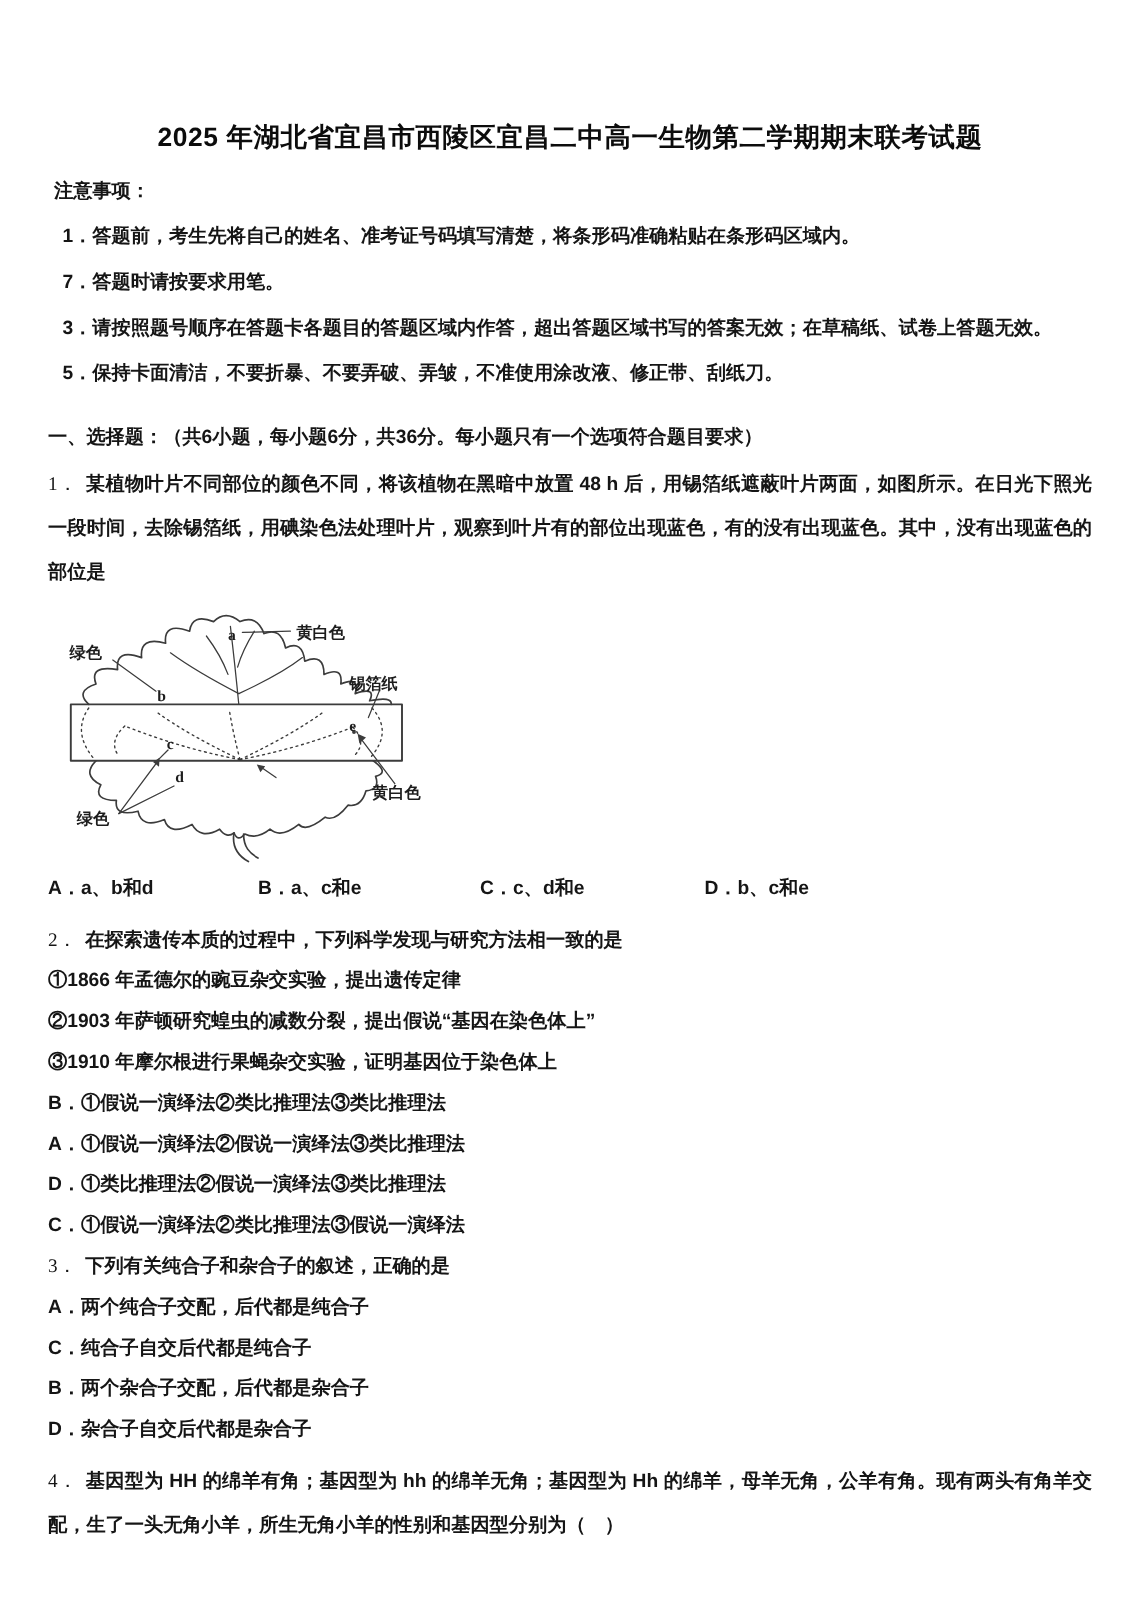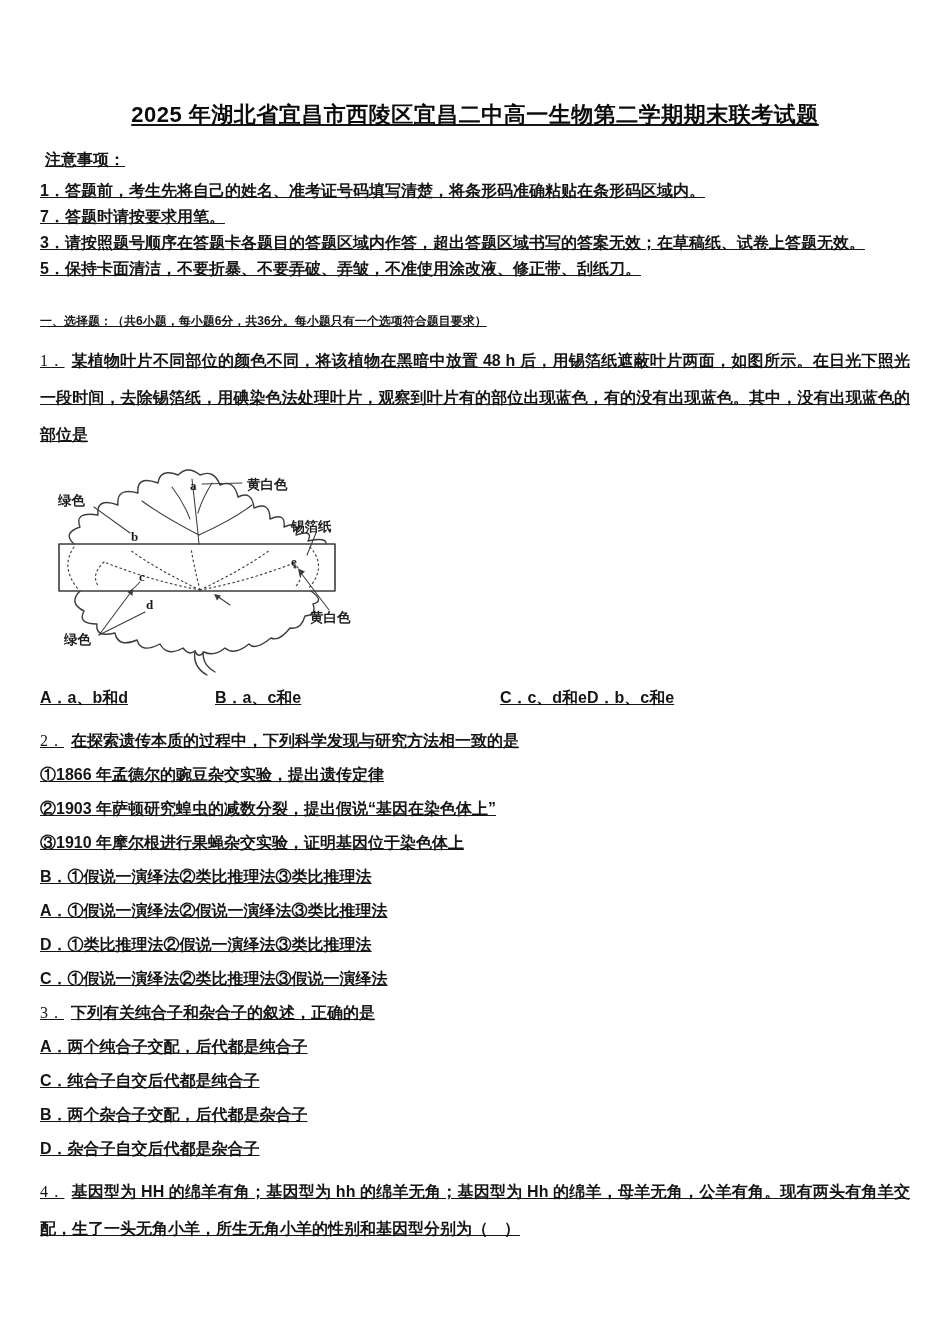--- a/index.html
+++ b/index.html
@@ -3,44 +3,44 @@
 <meta charset="utf-8">
 <style>
   html, body { margin: 0; padding: 0; }
   body {
     width: 950px; height: 1344px;
     background: #ffffff; color: #151515;
     font-family: "Liberation Sans", sans-serif;
     font-weight: 700;
     overflow: hidden;
   }
-  .page { box-sizing: border-box; width: 950px; height: 1344px; padding: 100px 40px 16px 40px; text-decoration: underline; }
+  .page { box-sizing: border-box; width: 950px; height: 1344px; padding: 100px 40px 16px 40px; }
   .title {
     font-size: 22px; font-weight: 800; text-align: center;
     margin: 0 0 16px 0; letter-spacing: 0.5px; color: #0c0c0c;
   }
   .notice-heading { font-size: 16px; margin: 5px; line-height: 27px; }
-  .notice-item { font-size: 16px; margin: 0; line-height: 26px; }
-  .section-header { font-size: 12px; margin: 26px 0 0 0; line-height: 27px; }
+  .notice-item { font-size: 16px; margin: 12px; line-height: 26px; }
+  .section-header { font-size: 16px; margin: 26px 0 0 0; line-height: 27px; }
   .stem {
     font-size: 16px; line-height: 37px; text-align: justify;
     margin: 7px 0 0 0;
   }
   .qnum {
     font-family: "Liberation Serif", serif; font-weight: 400;
     padding-right: 7px; font-size: 16px;
   }
   .line { font-size: 16px; line-height: 34px; margin: 0; }
   .q-block { margin-top: 10px; }
   .leaf-figure { display: block; margin: 10px 0 4px 4px; }
   .options-row { display: flex; font-size: 16px; line-height: 32px; margin: 2px 0 4px 0; }
   .options-row .opt { flex: 0 0 auto; }
   .options-row .w1 { width: 175px; }
   .options-row .w2 { width: 185px; }
-  .options-row .w3 { width: 187px; text-align: right; }
+  .options-row .w3 { width: 187px; }
   svg text { user-select: none; }
 </style>
 </head>
 <body>
 
 <div class="page">
 
   <h1 class="title">2025 年湖北省宜昌市西陵区宜昌二中高一生物第二学期期末联考试题</h1>
 
   <div>

